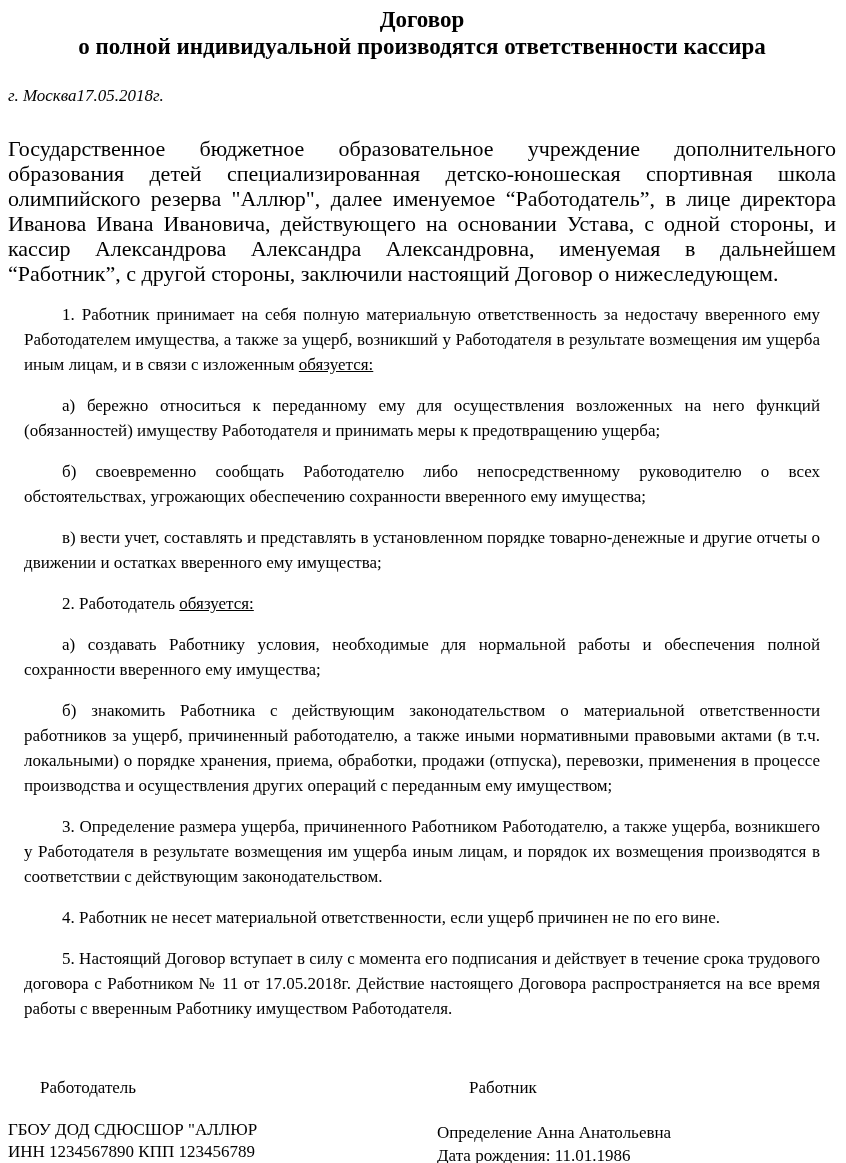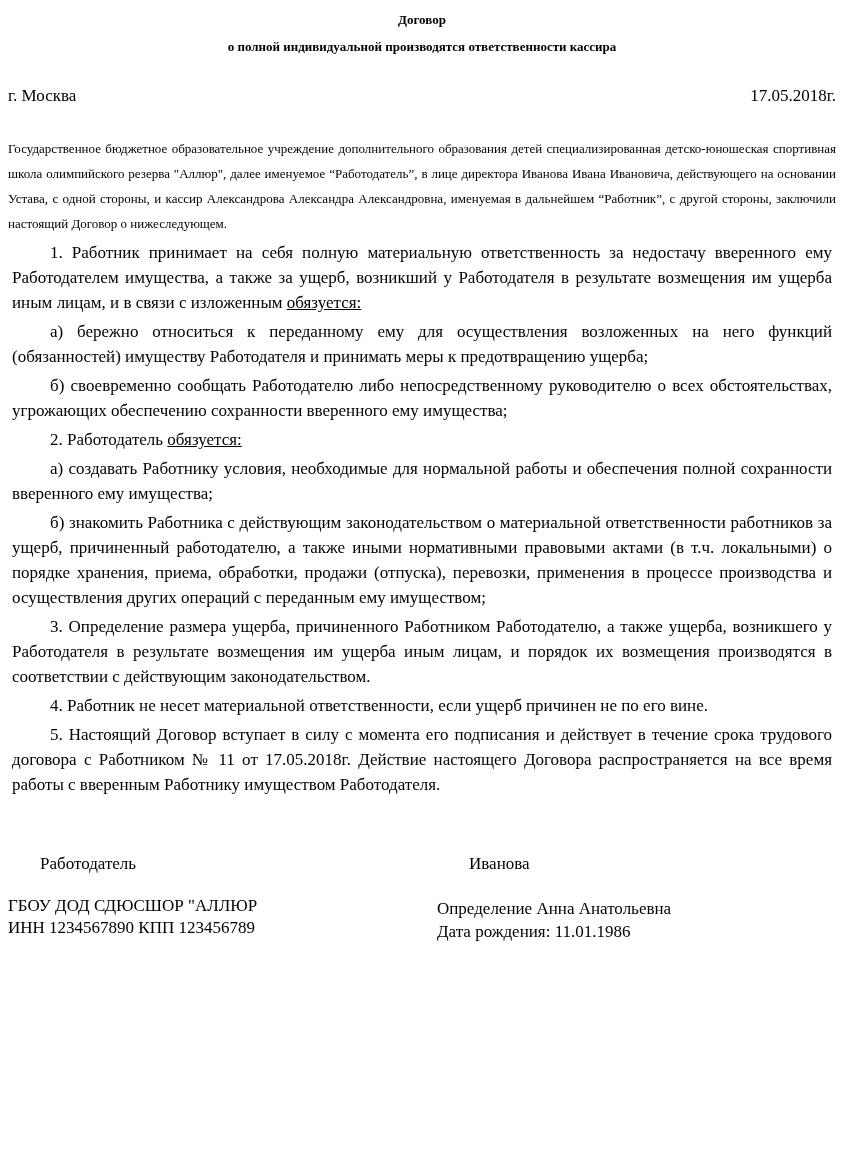--- a/index.html
+++ b/index.html
@@ -8,41 +8,42 @@
     background: #ffffff;
     color: #000000;
     font-family: "Liberation Serif", serif;
     overflow: hidden;
   }
   .page { padding: 6px 10px 0 8px; }
 
   .title-line {
     text-align: center;
     font-weight: bold;
-    font-size: 13px;
+    font-size: 23px;
     line-height: 27px;
   }
 
   .meta-row {
     display: flex;
-    justify-content: space-between;
+    justify-content: flex-start;
     font-size: 17px;
     line-height: 22px;
     margin-top: 25px;
+    font-style: italic;
   }
 
   .intro {
     margin: 29px 0 0 0;
-    font-size: 13px;
+    font-size: 22px;
     line-height: 25px;
     text-align: justify;
   }
 
   .clause {
-    margin: 4px;
+    margin: 16px;
     font-size: 17px;
     line-height: 25px;
     text-align: justify;
     text-indent: 38px;
   }
   .u { text-decoration: underline; }
 
   .signers {
     display: flex;
     margin-top: 56px;
@@ -68,40 +69,41 @@
   <div class="meta-row">
     <span>г. Москва</span>
     <span>17.05.2018г.</span>
   </div>
 
   <p class="intro">Государственное бюджетное образовательное учреждение дополнительного образования детей специализированная детско-юношеская спортивная школа олимпийского резерва "Аллюр", далее именуемое “Работодатель”, в лице директора Иванова Ивана Ивановича, действующего на основании Устава, с одной стороны, и кассир Александрова Александра Александровна, именуемая в дальнейшем “Работник”, с другой стороны, заключили настоящий Договор о нижеследующем.</p>
 
   <p class="clause"><span>1. Работник принимает на себя полную материальную ответственность за недостачу вверенного ему Работодателем имущества, а также за ущерб, возникший у Работодателя в результате возмещения им ущерба иным лицам, и в связи с изложенным </span><span class="u">обязуется:</span></p>
   <p class="clause"><span>а) бережно относиться к переданному ему для осуществления возложенных на него функций (обязанностей) имуществу Работодателя и принимать меры к предотвращению ущерба;</span></p>
   <p class="clause"><span>б) своевременно сообщать Работодателю либо непосредственному руководителю о всех обстоятельствах, угрожающих обеспечению сохранности вверенного ему имущества;</span></p>
+  <p class="clause"><span>в) вести учет, составлять и представлять в установленном порядке товарно-денежные и другие отчеты о движении и остатках вверенного ему имущества;</span></p>
   <p class="clause"><span>2. Работодатель </span><span class="u">обязуется:</span></p>
   <p class="clause"><span>а) создавать Работнику условия, необходимые для нормальной работы и обеспечения полной сохранности вверенного ему имущества;</span></p>
   <p class="clause"><span>б) знакомить Работника с действующим законодательством о материальной ответственности работников за ущерб, причиненный работодателю, а также иными нормативными правовыми актами (в т.ч. локальными) о порядке хранения, приема, обработки, продажи (отпуска), перевозки, применения в процессе производства и осуществления других операций с переданным ему имуществом;</span></p>
   <p class="clause"><span>3. Определение размера ущерба, причиненного Работником Работодателю, а также ущерба, возникшего у Работодателя в результате возмещения им ущерба иным лицам, и порядок их возмещения производятся в соответствии с действующим законодательством.</span></p>
   <p class="clause"><span>4. Работник не несет материальной ответственности, если ущерб причинен не по его вине.</span></p>
   <p class="clause"><span>5. Настоящий Договор вступает в силу с момента его подписания и действует в течение срока трудового договора с Работником № 11 от 17.05.2018г. Действие настоящего Договора распространяется на все время работы с вверенным Работнику имуществом Работодателя.</span></p>
 
   <div class="signers">
 
     <div class="col-left">
       <div class="s-heading">Работодатель</div>
       <div class="org-block">
         <div class="s-line">ГБОУ ДОД СДЮСШОР "АЛЛЮР</div>
         <div class="s-line">ИНН 1234567890 КПП 123456789</div>
       </div>
 
     </div>
 
     <div class="col-right">
-      <div class="s-heading">Иванова</div>
+      <div class="s-heading">Работник</div>
       <div class="name-block">
         <div class="s-line">Определение Анна Анатольевна</div>
         <div class="s-line">Дата рождения: 11.01.1986</div>
 
       </div>
     </div>
 
   </div>
 </div>
 

